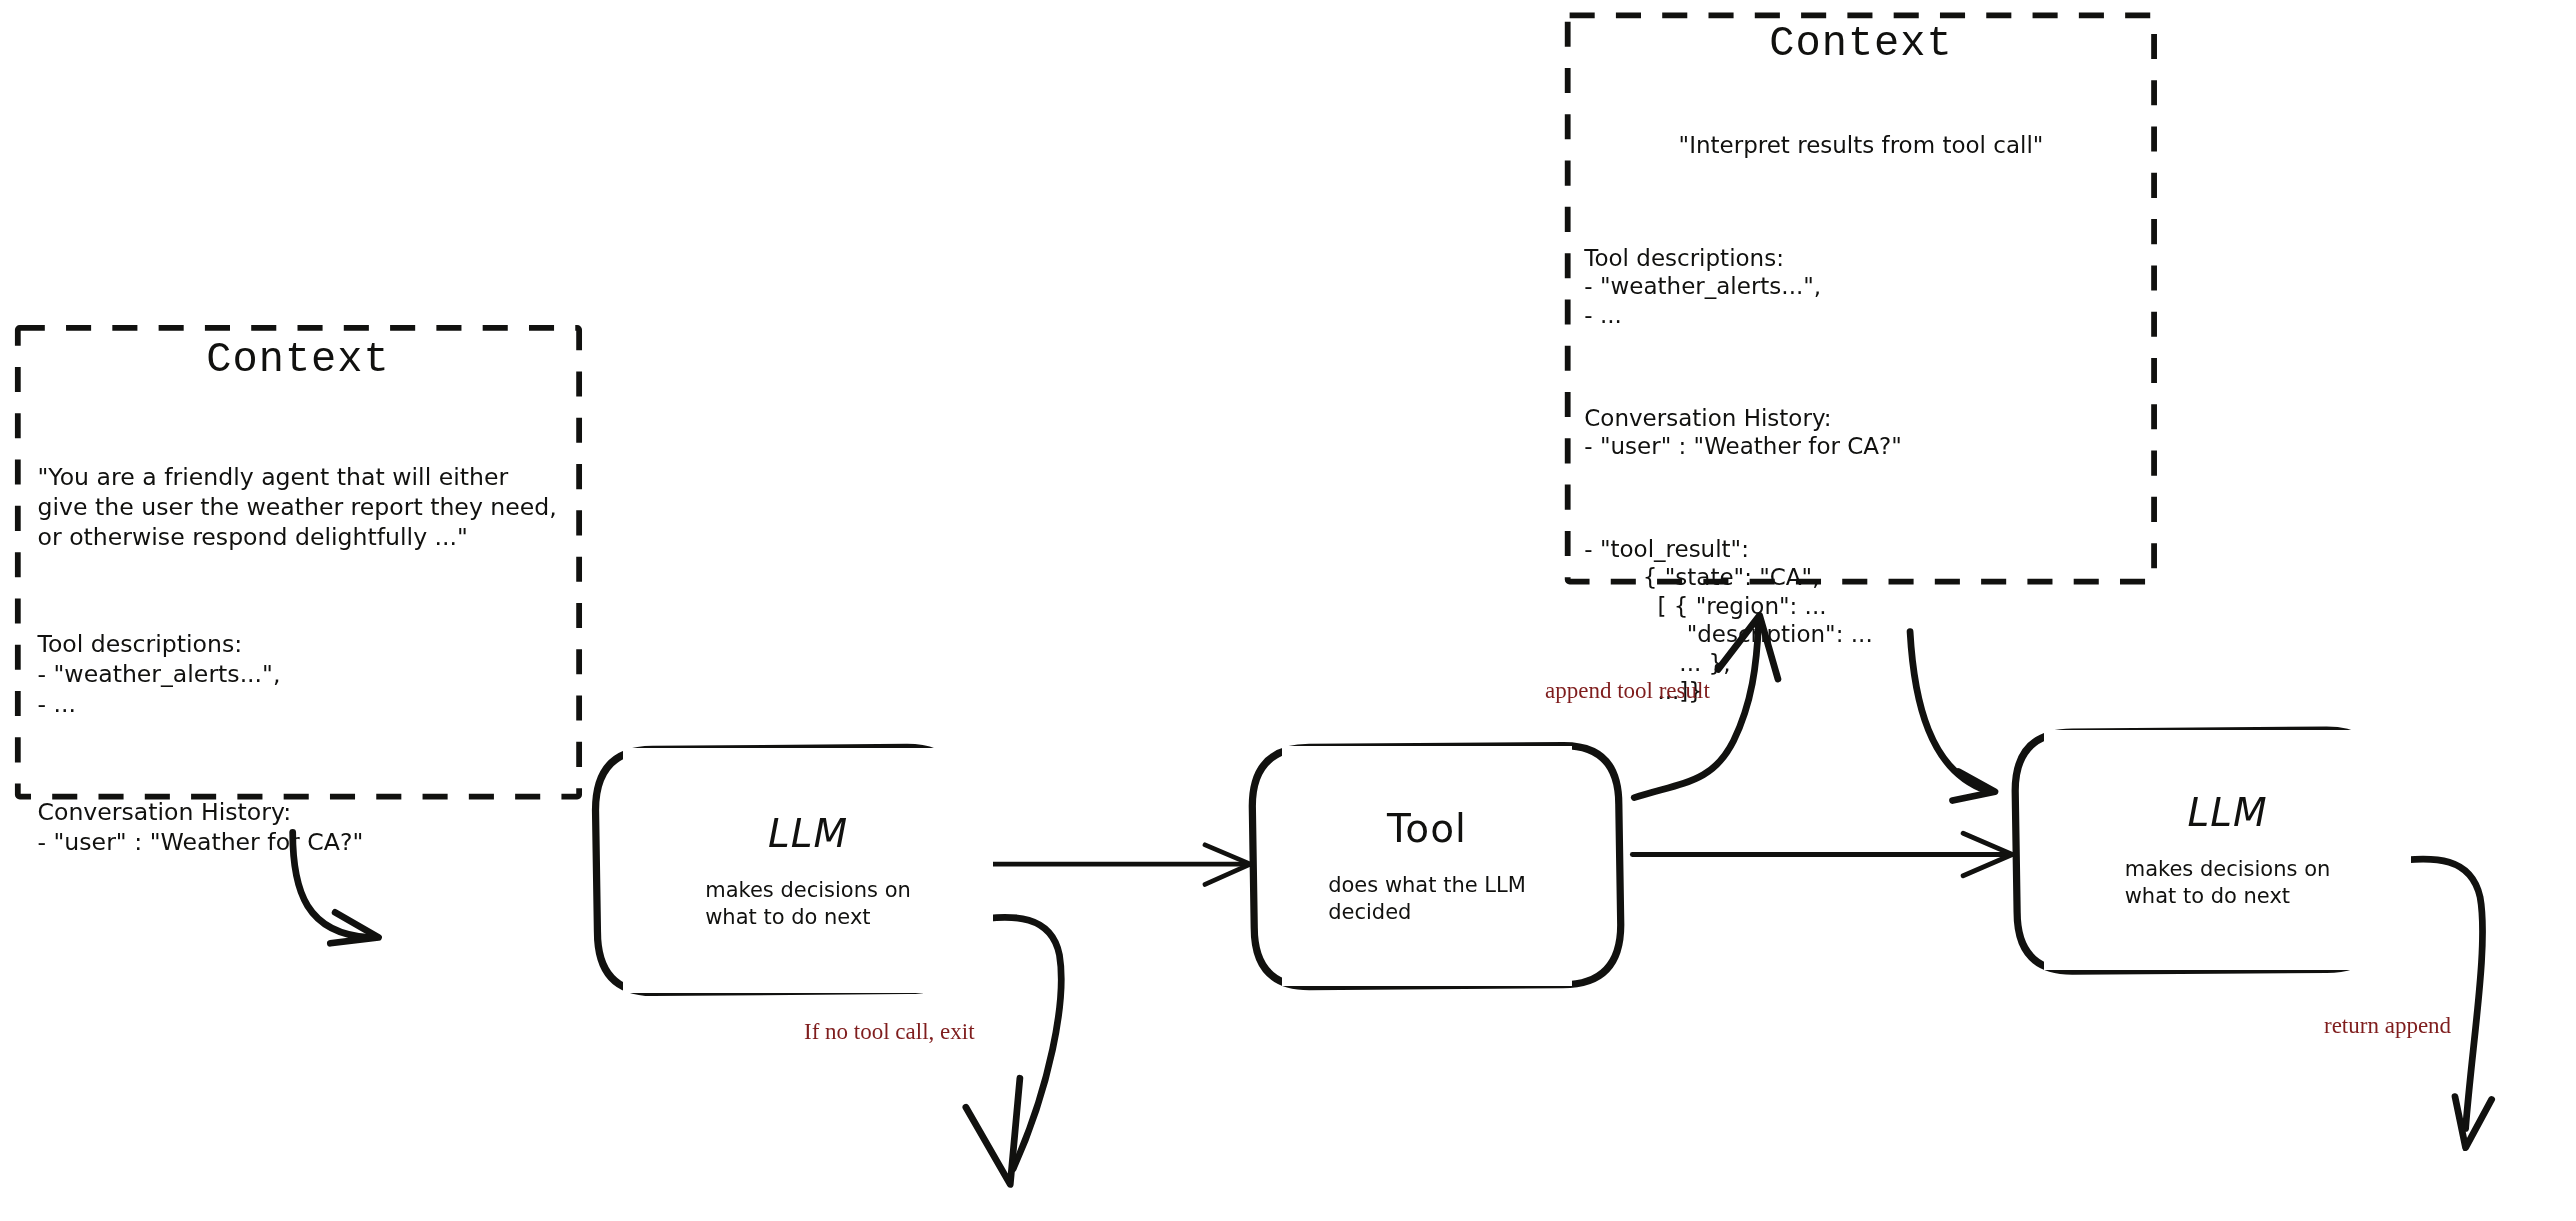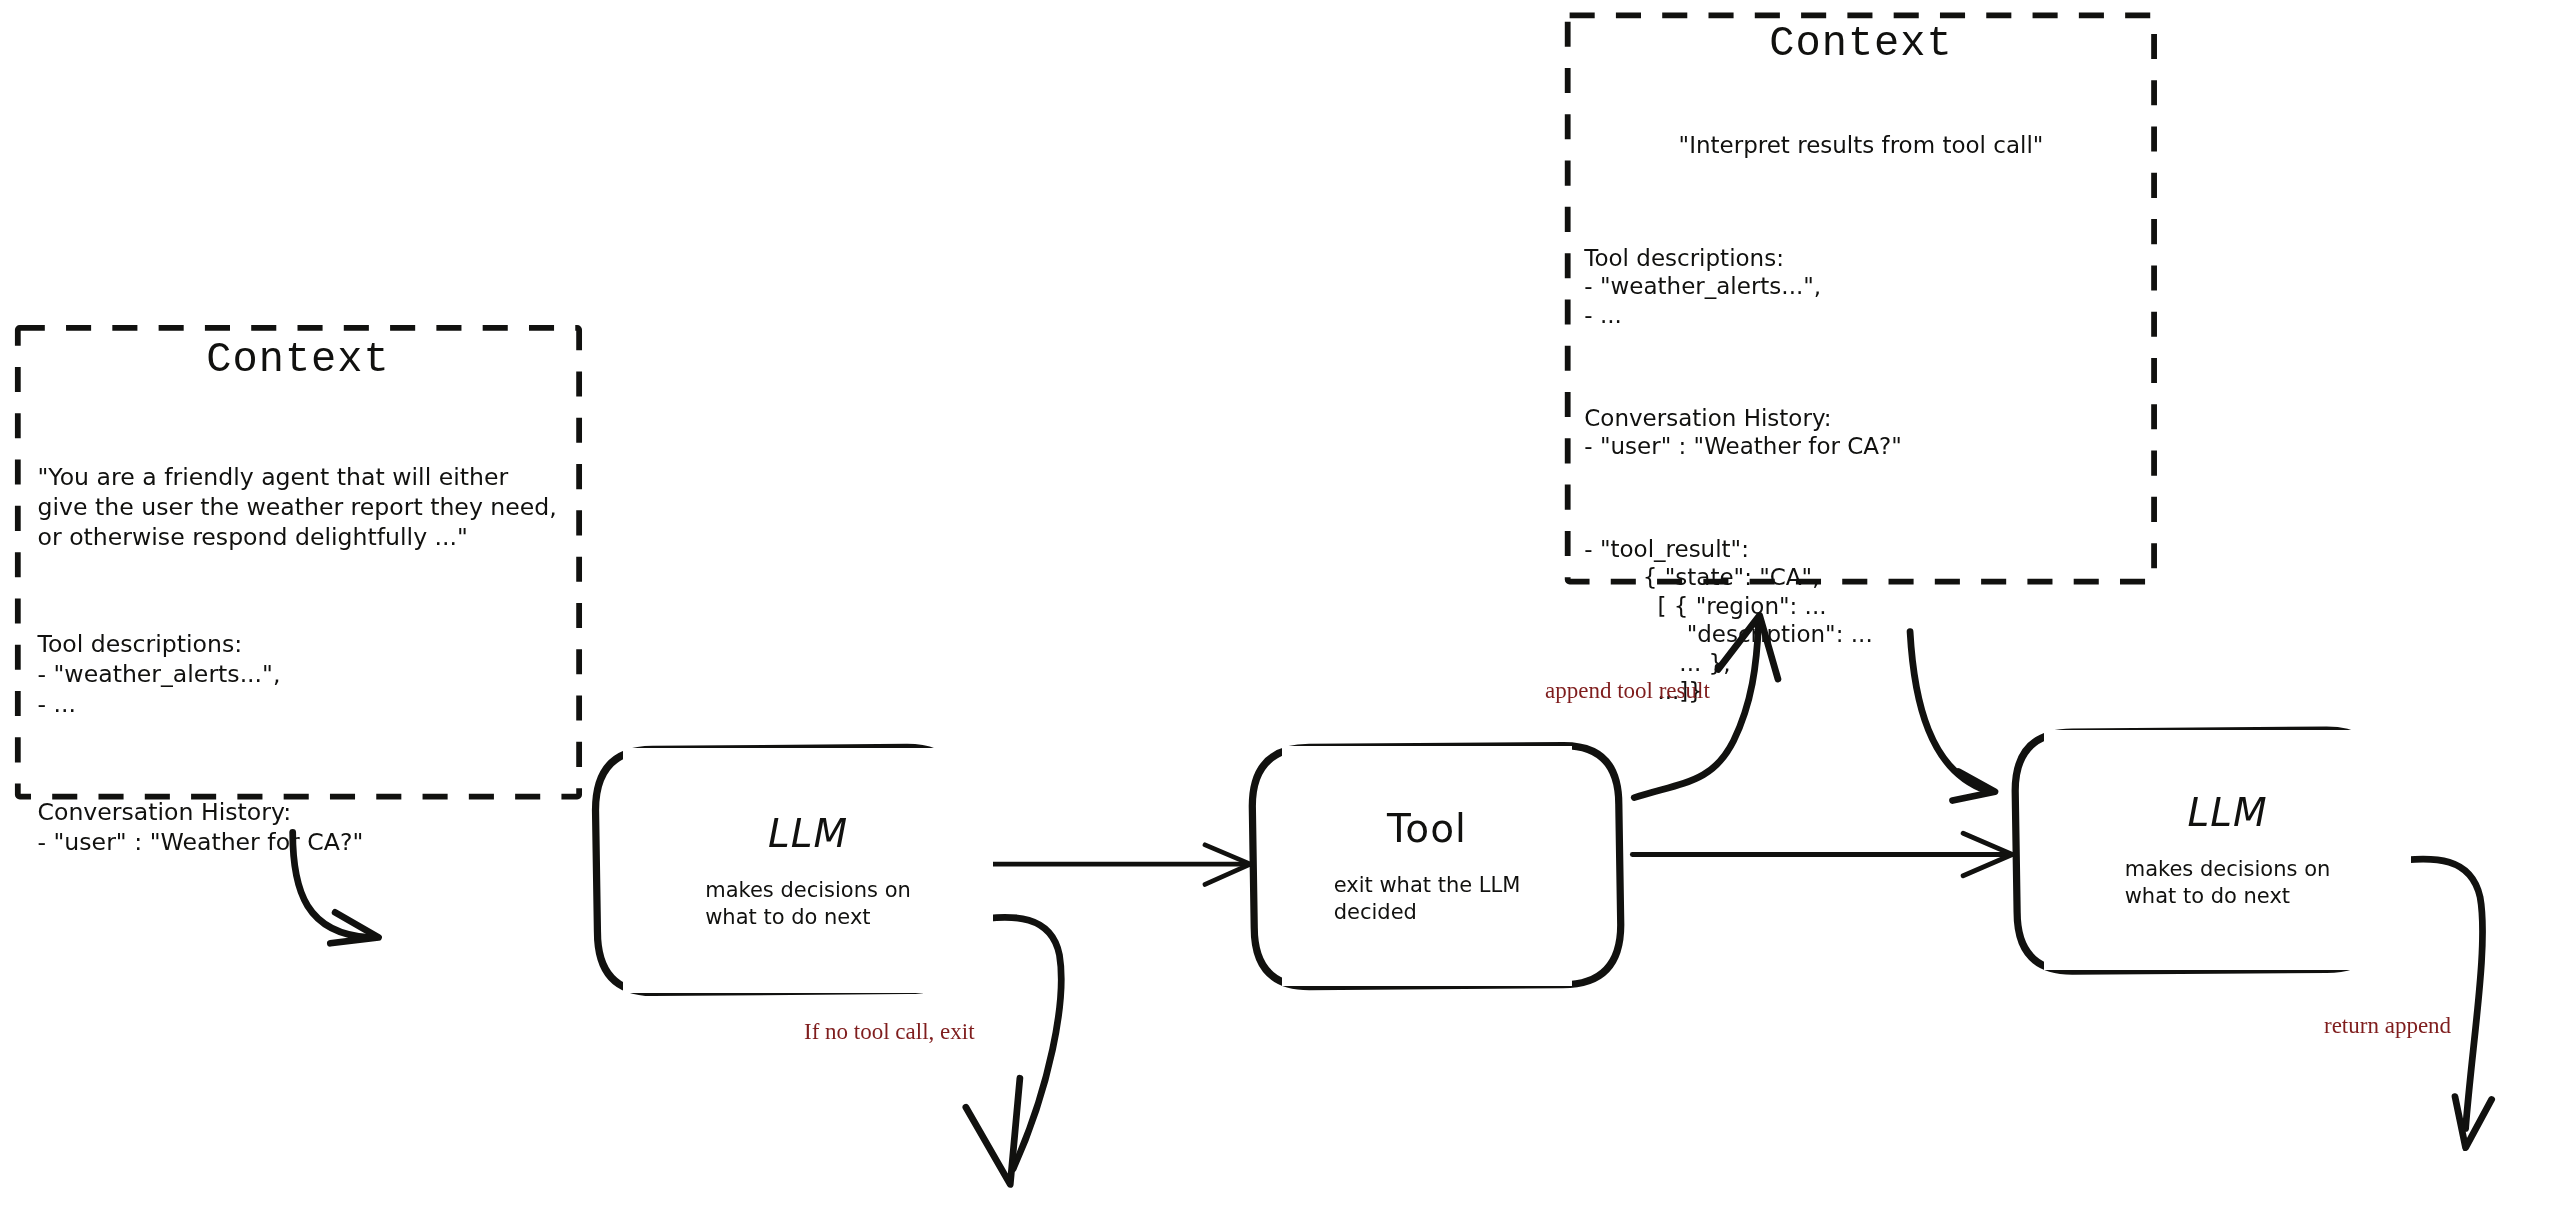--- a/index.html
+++ b/index.html
@@ -220,21 +220,21 @@
   </div>
 
   <div class="node" id="node-llm1">
     <div class="node-title">LLM</div>
     <div class="node-sub">makes decisions on
 what to do next</div>
   </div>
 
   <div class="node" id="node-tool">
     <div class="node-title">Tool</div>
-    <div class="node-sub">exit what the LLM
+    <div class="node-sub">does what the LLM
 decided</div>
   </div>
 
   <div class="node" id="node-llm2">
     <div class="node-title">LLM</div>
     <div class="node-sub">makes decisions on
 what to do next</div>
   </div>
 
   <div class="edge-label" id="lbl-exit">If no tool call, exit</div>

